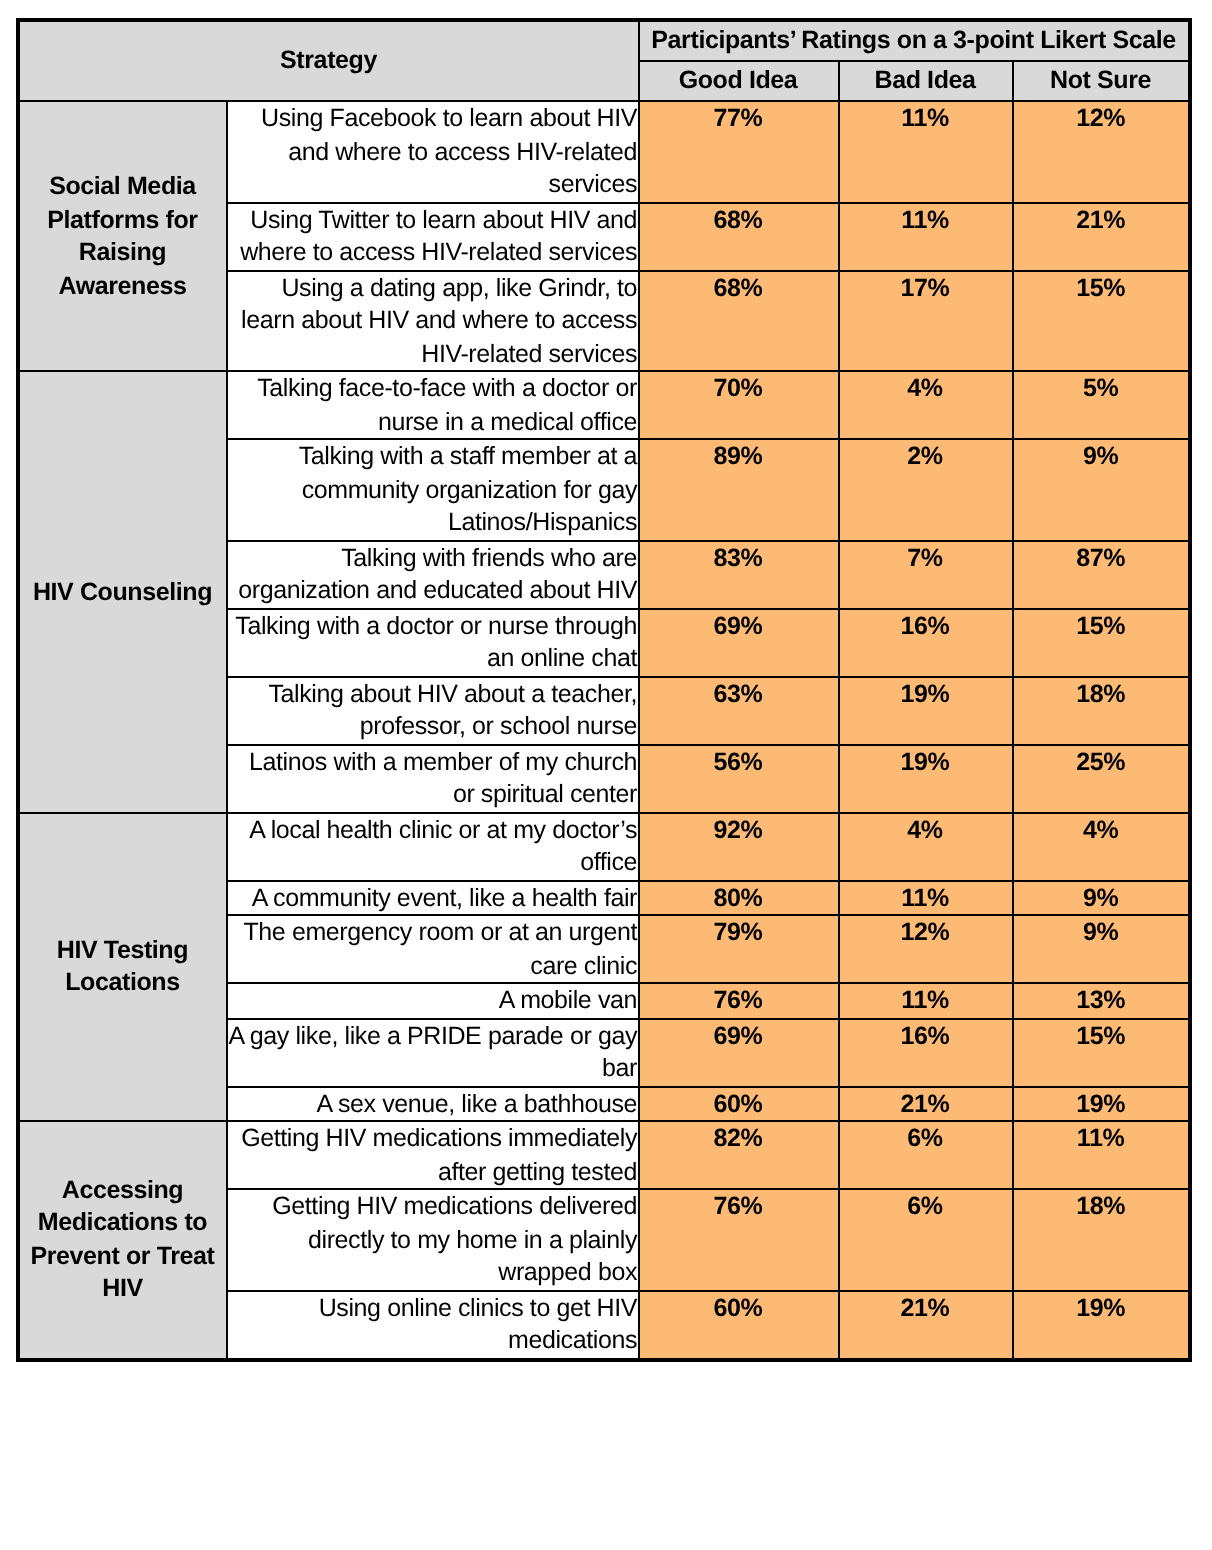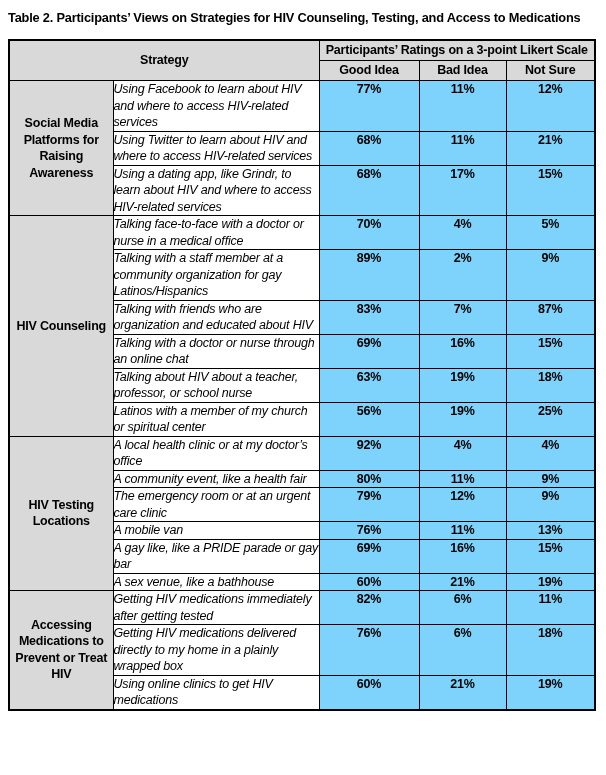--- a/index.html
+++ b/index.html
@@ -67,39 +67,37 @@
     font-size:13px;
   }
   td.category{
     background:var(--header-bg);
     font-weight:bold;
     text-align:center;
     vertical-align:middle;
     padding:0 3px;
   }
   td.strategy{
-    text-align:left;
+    text-align:right;
     vertical-align:top;
     padding:0 4px 1px 7px;
     background:#ffffff;
-    font-style:italic;
   }
   td.pct{
     text-align:center;
     vertical-align:top;
     font-weight:bold;
-    background:#7dd3fc;
+    background:#fdba74;
     padding:0 2px 1px 2px;
   }
 </style>
 </head>
 <body>
 
 <div class="page">
-  <div class="doc-title">Table 2. Participants’ Views on Strategies for HIV Counseling, Testing, and Access to Medications</div>
 
   <table class="ratings">
     <colgroup>
       <col style="width:104px">
       <col style="width:206px">
       <col style="width:100px">
       <col style="width:87px">
       <col style="width:89px">
     </colgroup>
     <thead>

